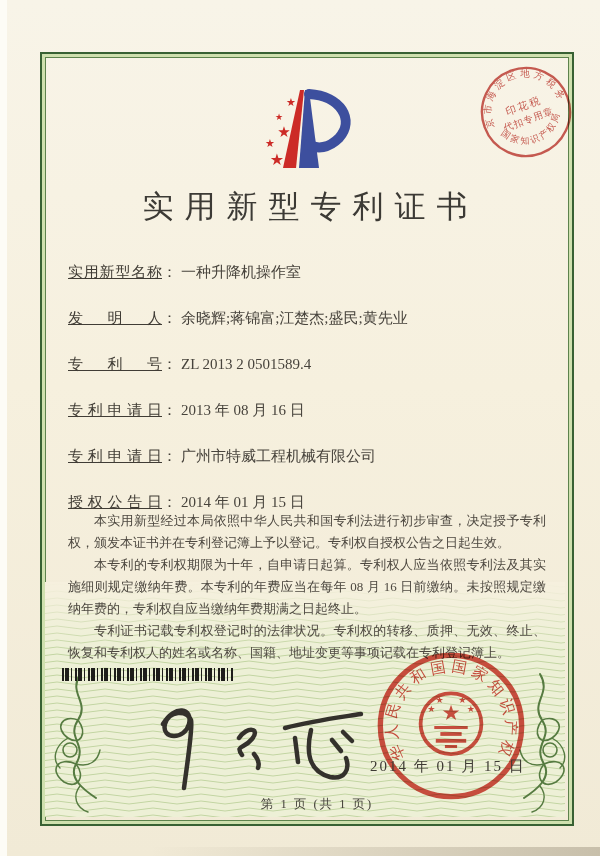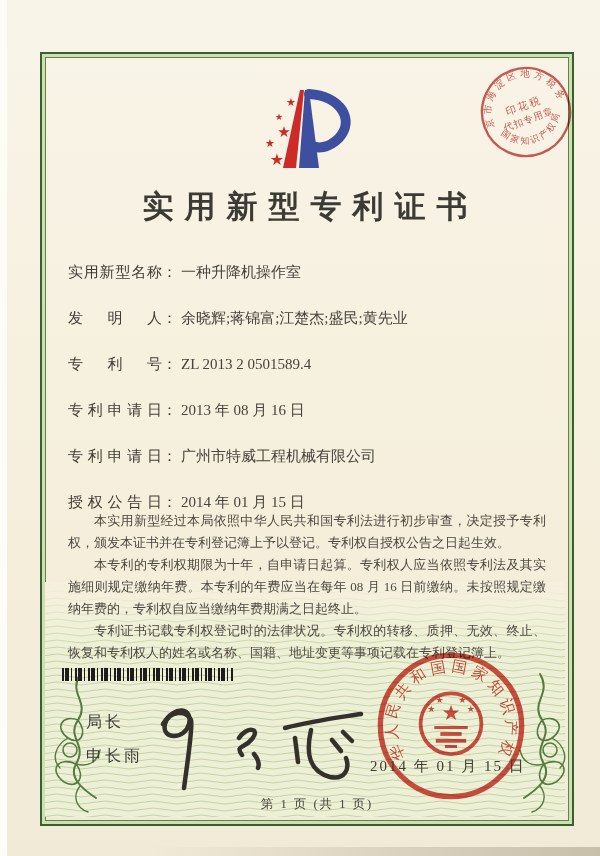--- a/index.html
+++ b/index.html
@@ -27,26 +27,26 @@
   .guilloche{position:absolute;left:5px;right:5px;bottom:5px;height:235px;
     background:#edf0d6;overflow:hidden;}
   .guilloche svg{position:absolute;inset:0;}
   .guilloche::after{content:"";position:absolute;inset:0;
     background:linear-gradient(180deg,#f6f0de 0,rgba(246,240,222,0) 70px);}
 
   .certno{position:absolute;left:28px;top:48px;font-size:15px;letter-spacing:3px;
     color:#514c43;}
   .logo{position:absolute;left:203px;top:30px;}
   .title{position:absolute;left:0;top:134px;width:100%;text-align:center;
-    font-size:31px;font-weight:700;letter-spacing:11px;color:#3c3a35;text-indent:11px;}
+    font-size:31px;font-weight:400;letter-spacing:11px;color:#3c3a35;text-indent:11px;}
 
   .fields{position:absolute;left:28px;top:210px;width:480px;}
   .frow{margin:0 0 26px 0;line-height:20px;font-size:15px;color:#45413a;white-space:nowrap;}
   .flabel{display:inline-block;width:94px;text-align:justify;text-align-last:justify;
-    color:#403c35;}
+    color:#403c35;text-decoration:underline;}
   .fcolon{display:inline-block;margin-right:4px;color:#403c35;}
   .fvalue{color:#47433c;}
 
   .paras{position:absolute;left:28px;top:458px;width:478px;font-size:13px;
     line-height:22px;color:#4d4840;text-align:justify;}
   .paras p{margin:0;text-indent:2em;}
 
   .barcode{position:absolute;left:22px;top:616px;width:172px;height:13px;
     background:repeating-linear-gradient(90deg,
       #1e1d1b 0 2px,transparent 2px 3px,
@@ -156,24 +156,20 @@
     </div>
 
     <div class="paras">
       <p>本实用新型经过本局依照中华人民共和国专利法进行初步审查，决定授予专利权，颁发本证书并在专利登记簿上予以登记。专利权自授权公告之日起生效。</p>
       <p>本专利的专利权期限为十年，自申请日起算。专利权人应当依照专利法及其实施细则规定缴纳年费。本专利的年费应当在每年 08 月 16 日前缴纳。未按照规定缴纳年费的，专利权自应当缴纳年费期满之日起终止。</p>
       <p>专利证书记载专利权登记时的法律状况。专利权的转移、质押、无效、终止、恢复和专利权人的姓名或名称、国籍、地址变更等事项记载在专利登记簿上。</p>
     </div>
 
     <div class="barcode"></div>
 
-    <div class="sig">
-      <div>局长</div>
-      <div>申长雨</div>
-    </div>
 
     <svg class="handsig" width="250" height="105" viewBox="0 0 250 105">
       <g fill="none" stroke="#34312c" stroke-width="4.5" stroke-linecap="round" stroke-linejoin="round">
         <path d="M28,32 C40,12 58,16 54,32 C50,48 26,48 30,32 C34,18 52,18 56,28 C58,34 53,66 49,96"></path>
         <path d="M104,46 C112,34 126,36 117,47 C109,57 100,53 107,63"></path>
         <path d="M119,62 C123,67 125,71 123,76"></path>
         <path d="M150,36 C176,29 200,26 226,22"></path>
         <path d="M176,38 C171,60 173,79 195,85 C210,88 215,77 211,66"></path>
         <path d="M160,46 L163,70"></path>
         <path d="M197,48 L206,59"></path>

